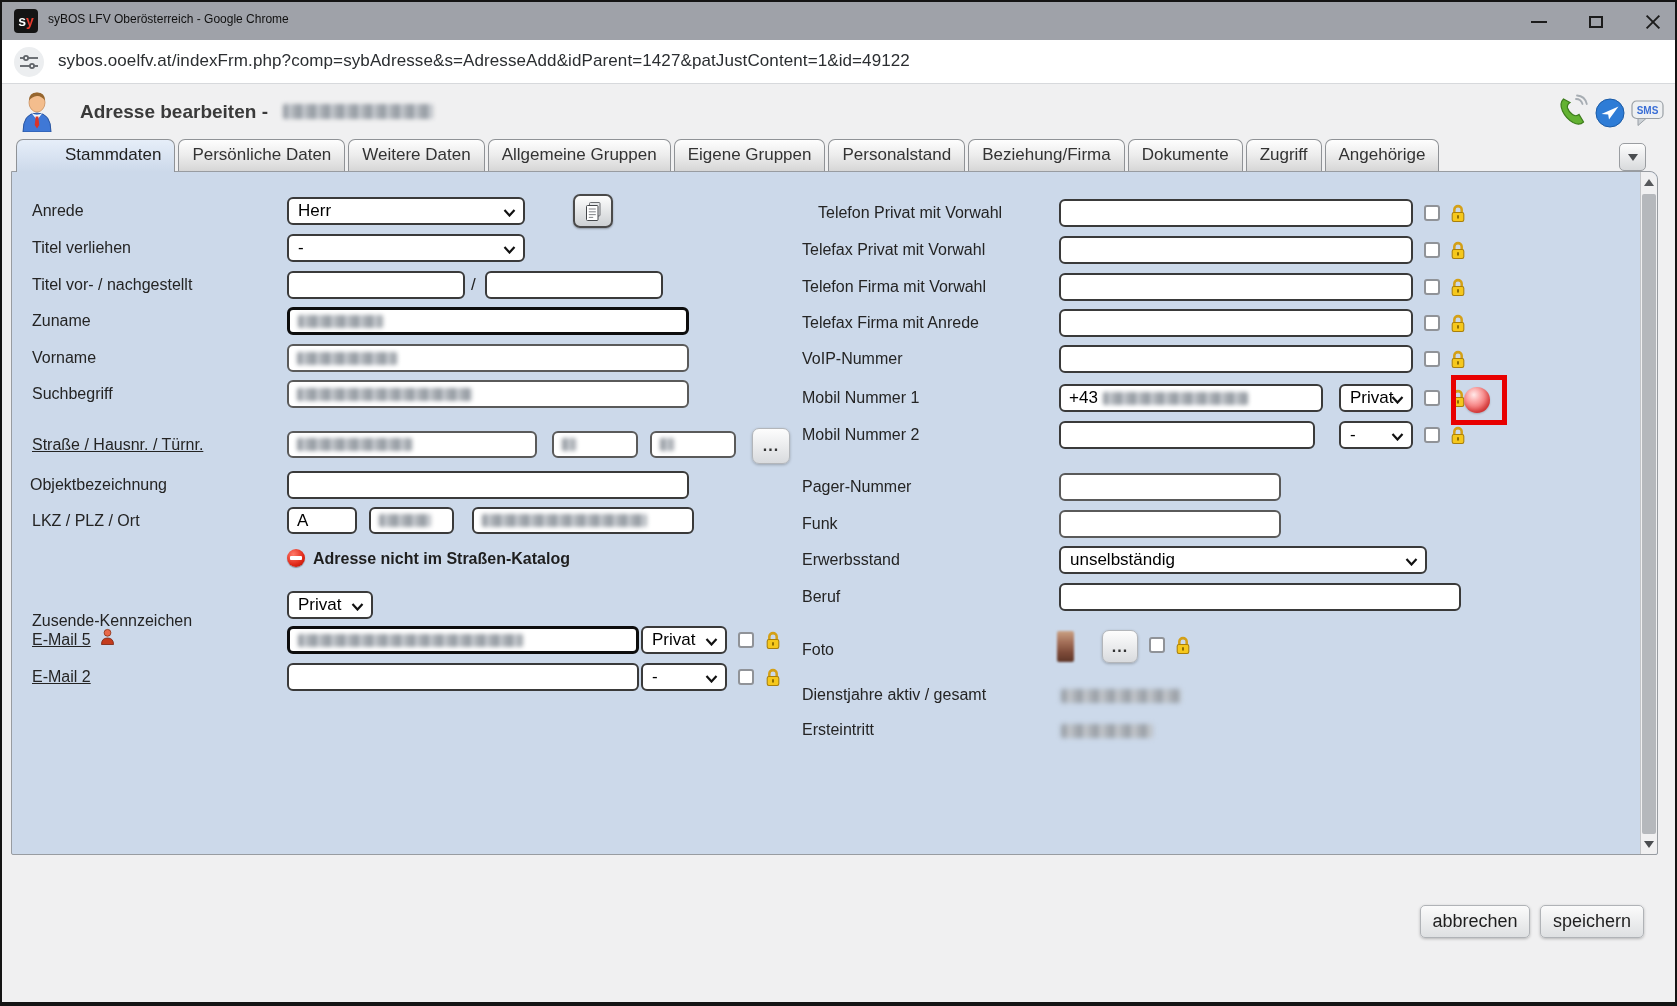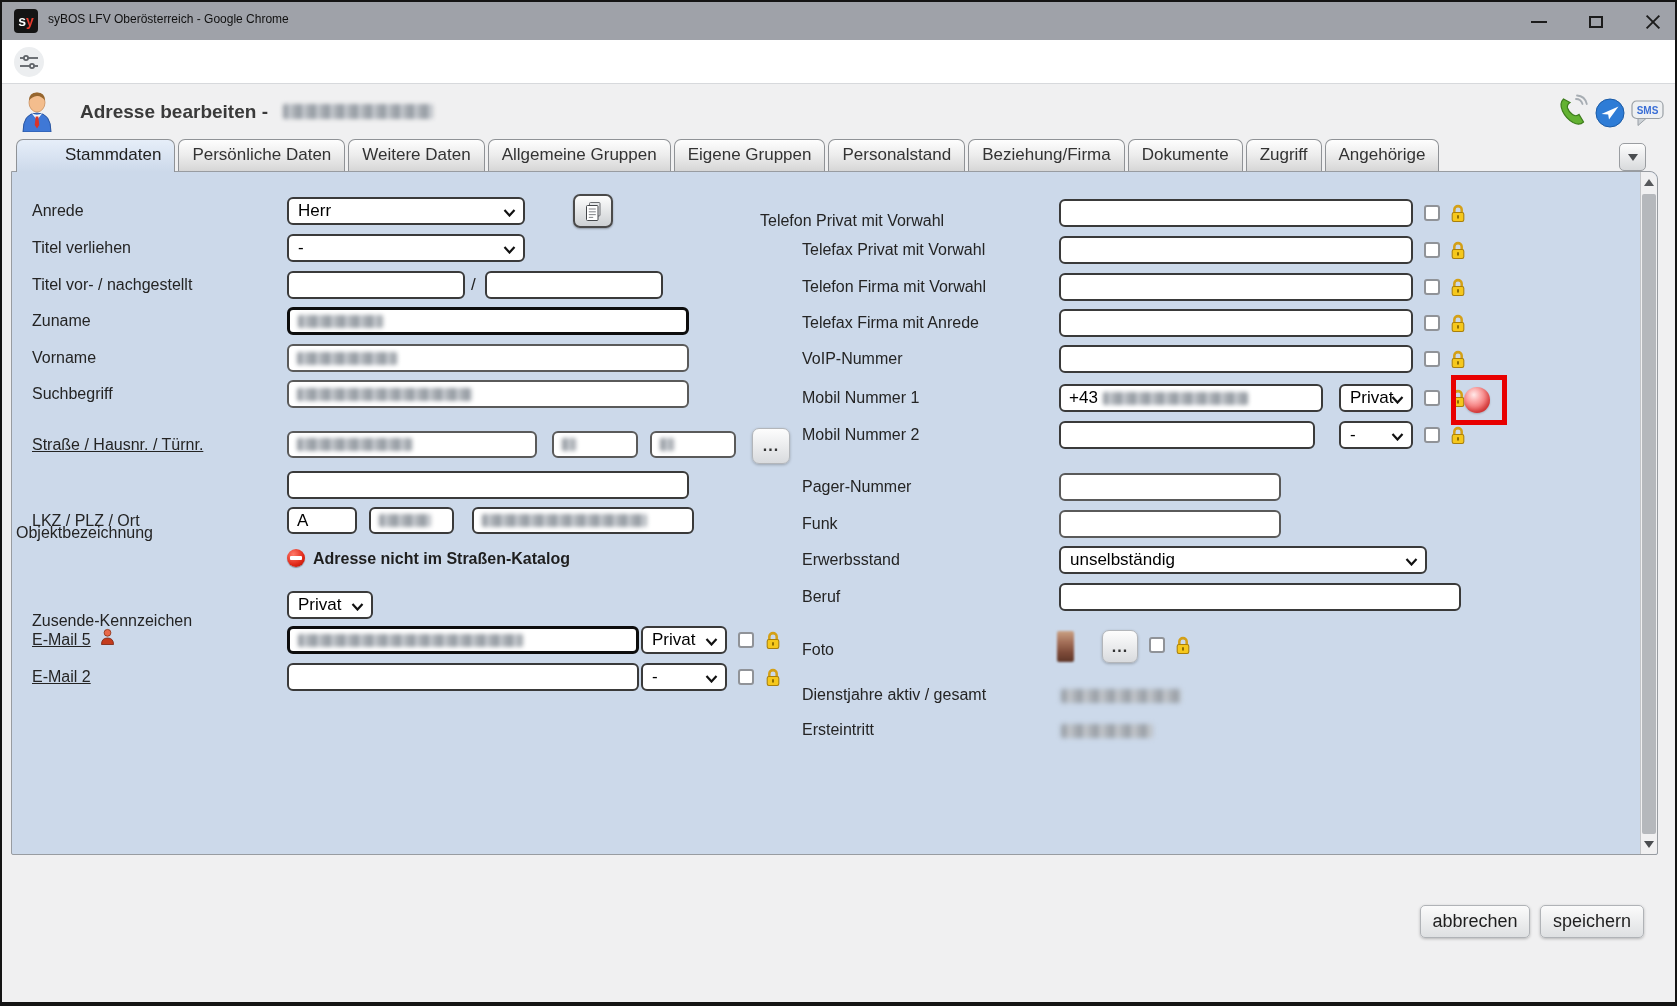--- a/index.html
+++ b/index.html
@@ -130,20 +130,21 @@
     <div class="tune-circle">
       <svg width="20" height="20" viewBox="0 0 20 20">
         <line x1="1" y1="6" x2="5" y2="6" stroke="#5f6368" stroke-width="1.8"></line>
         <circle cx="7" cy="6" r="2.1" fill="none" stroke="#5f6368" stroke-width="1.8"></circle>
         <line x1="9.5" y1="6" x2="19" y2="6" stroke="#5f6368" stroke-width="1.8"></line>
         <line x1="1" y1="14" x2="10.5" y2="14" stroke="#5f6368" stroke-width="1.8"></line>
         <circle cx="13" cy="14" r="2.1" fill="none" stroke="#5f6368" stroke-width="1.8"></circle>
         <line x1="15.5" y1="14" x2="19" y2="14" stroke="#5f6368" stroke-width="1.8"></line>
       </svg>
     </div>
+    <span class="url-text">sybos.ooelfv.at/indexFrm.php?comp=sybAdresse&amp;s=AdresseAdd&amp;idParent=1427&amp;patJustContent=1&amp;id=49122</span>
   </div>
 
   <svg class="hdr-avatar" viewBox="0 0 38 42">
     <path d="M5 42 Q5 23 19 23 Q33 23 33 42 Z" fill="#3f78d6" stroke="#2a55a0" stroke-width="1"></path>
     <path d="M13.5 23 L19 30 L24.5 23 Q19 26.5 13.5 23 Z" fill="#f4f7fb"></path>
     <path d="M17.7 26.5 L20.3 26.5 L21.3 35 L19 38.5 L16.7 35 Z" fill="#d8342a"></path>
     <ellipse cx="19" cy="12.5" rx="8" ry="9.5" fill="#f3bd8d" stroke="#c98f5d" stroke-width="0.8"></ellipse>
     <path d="M11 10.5 Q11 2.5 19 2.5 Q27 2.5 27 10.5 Q23 5.5 19 6 Q14 6.5 11 10.5 Z" fill="#96662f"></path>
   </svg>
   <h1 class="hdr-title">Adresse bearbeiten -</h1>
@@ -239,21 +240,21 @@
         <span class="redact" style="width:115px; height:13px;"></span>
       </div>
     <div class="inp lite" style="left:540px; top:259px; width:86px; height:27px;">
         <span class="redact" style="width:14px; height:13px;"></span>
       </div>
     <div class="inp lite" style="left:638px; top:259px; width:86px; height:27px;">
         <span class="redact" style="width:14px; height:13px;"></span>
       </div>
     <div class="mini-btn" style="left:740px; top:256px; width:38px; height:36px;">...</div>
 
-    <span class="lbl" style="left:4px; top:304px;margin-top:48px;">Objektbezeichnung</span>
+    <span class="lbl" style="left:18px; top:304px;">Objektbezeichnung</span>
     <input class="inp" style="left: 275px; top: 299px; width: 402px;">
 
     <span class="lbl" style="left:20px; top:340px;">LKZ / PLZ / Ort</span>
     <input class="inp" style="left: 275px; top: 335px; width: 70px; height: 27px;" value="A">
     <div class="inp" style="left:357px; top:335px; width:85px; height:27px;">
         <span class="redact" style="width:52px; height:13px;"></span>
       </div>
     <div class="inp" style="left:460px; top:335px; width:222px; height:27px;">
         <span class="redact" style="width:165px; height:13px;"></span>
       </div>
@@ -298,21 +299,21 @@
           <path d="M1.5 1 L6.5 6.5 L11.5 1" fill="none" stroke="#111" stroke-width="2.2"></path>
         </svg>
     </div>
     <input type="checkbox" class="cb" style="left: 726px; top: 497px;">
     <svg class="lock" style="left:752px; top:496px;" viewBox="0 0 17 18">
       <path d="M5 8 V5.5 a3.5 3.5 0 0 1 7 0 V8" fill="none" stroke="#d4a017" stroke-width="2.4"></path>
       <rect x="3" y="8" width="11" height="8.5" rx="1.6" fill="#f6c81c" stroke="#a97f0a"></rect>
       <rect x="7.6" y="10.5" width="1.8" height="3.5" rx="0.9" fill="#8a6a00"></rect>
     </svg>
 
-    <span class="lbl" style="left:748px; top:32px;margin-top:8px;">Telefon Privat mit Vorwahl</span>
+    <span class="lbl" style="left:806px; top:32px;">Telefon Privat mit Vorwahl</span>
     <input class="inp" style="left: 1047px; top: 27px; width: 354px;">
     <input type="checkbox" class="cb" style="left: 1412px; top: 33px;">
     <svg class="lock" style="left:1437px; top:32px;" viewBox="0 0 17 18">
       <path d="M5 8 V5.5 a3.5 3.5 0 0 1 7 0 V8" fill="none" stroke="#d4a017" stroke-width="2.4"></path>
       <rect x="3" y="8" width="11" height="8.5" rx="1.6" fill="#f6c81c" stroke="#a97f0a"></rect>
       <rect x="7.6" y="10.5" width="1.8" height="3.5" rx="0.9" fill="#8a6a00"></rect>
     </svg>
 
     <span class="lbl" style="left:790px; top:69px;text-align:right;">Telefax Privat mit Vorwahl</span>
     <input class="inp" style="left: 1047px; top: 64px; width: 354px;">

